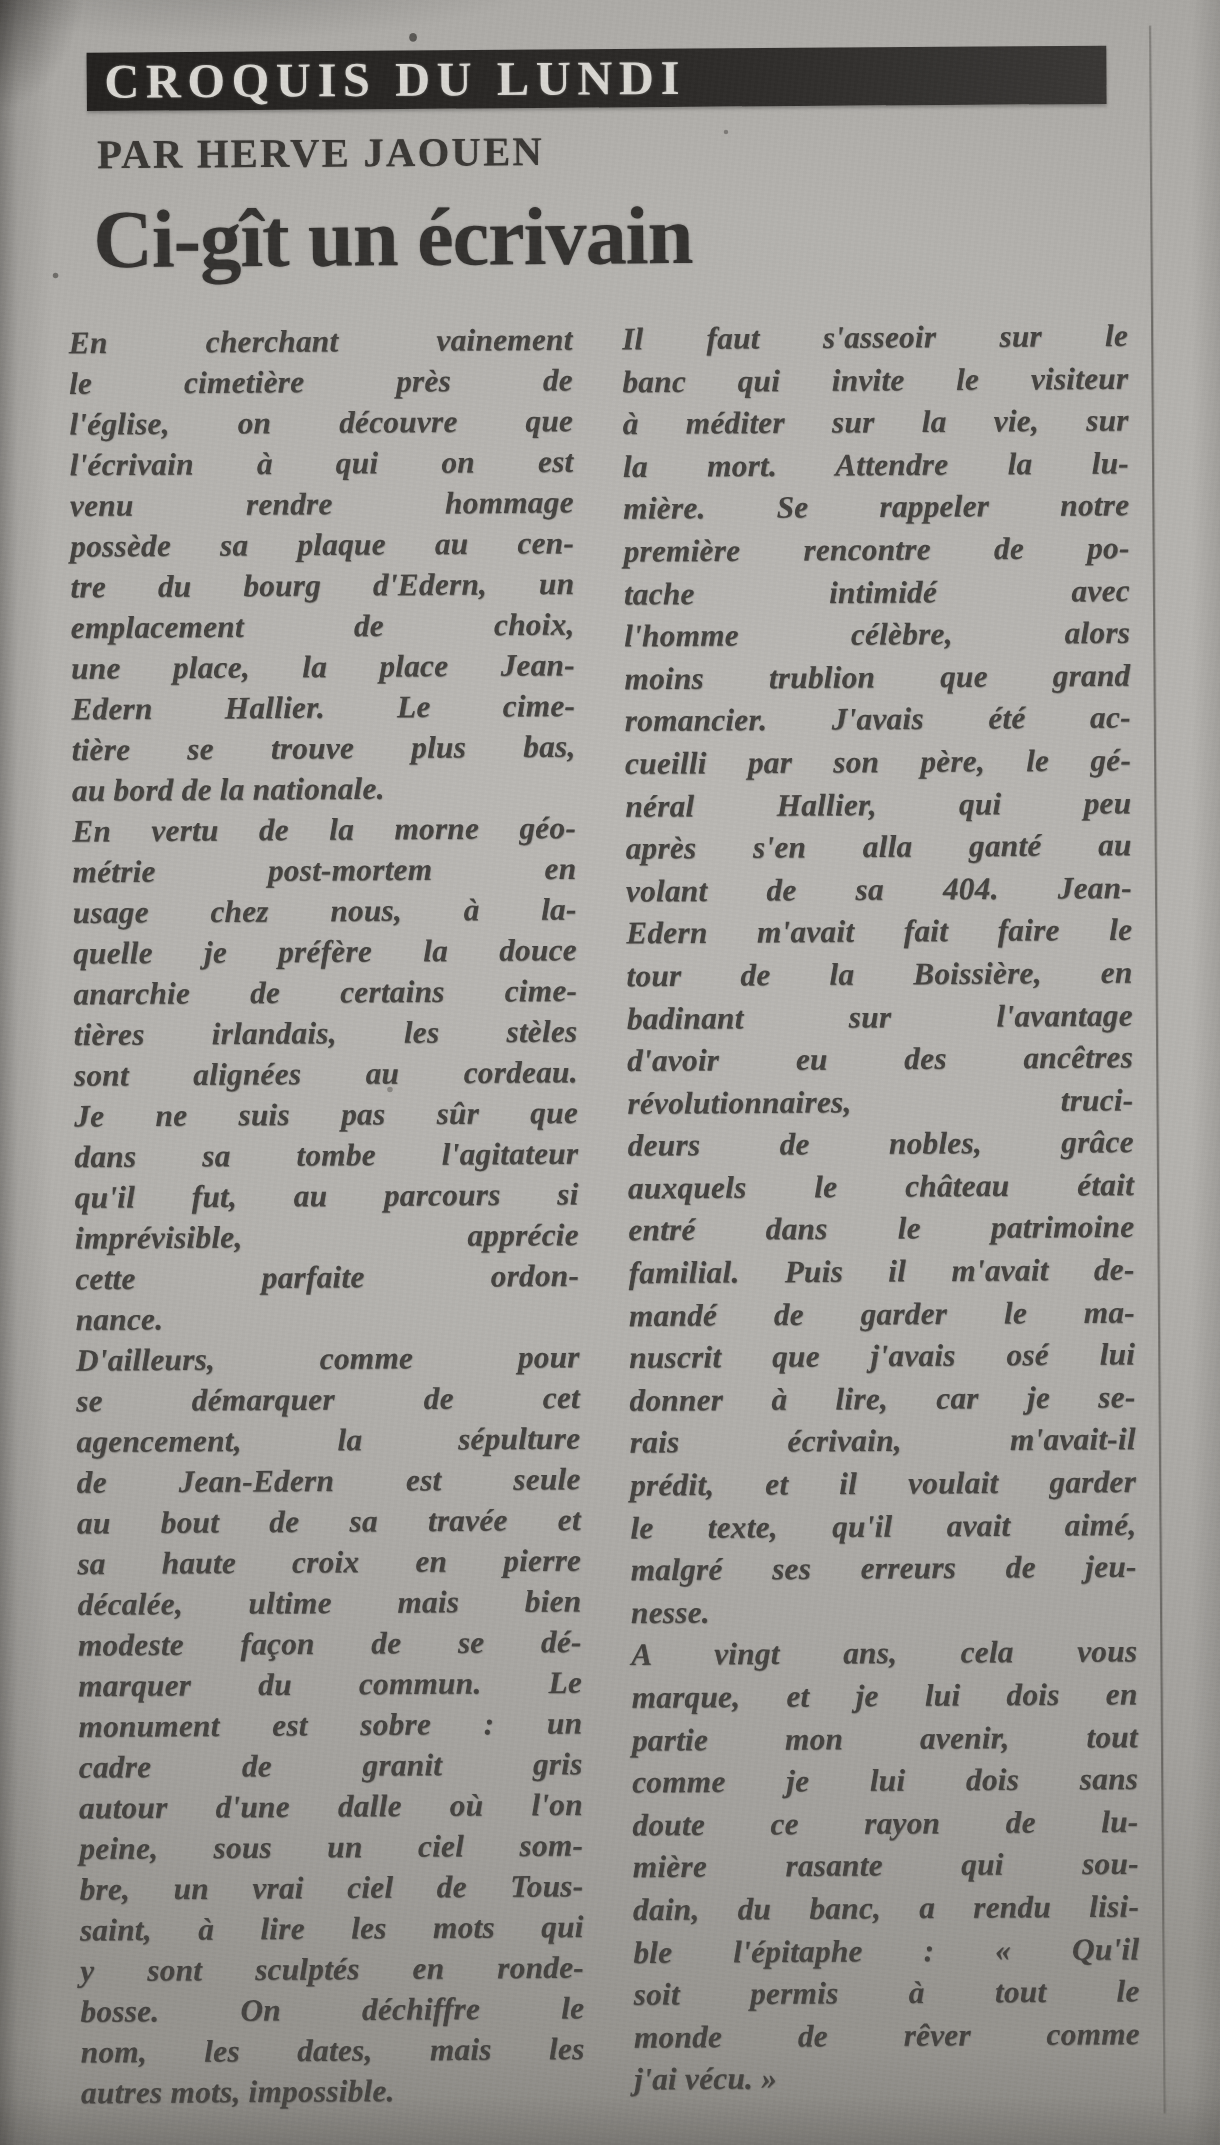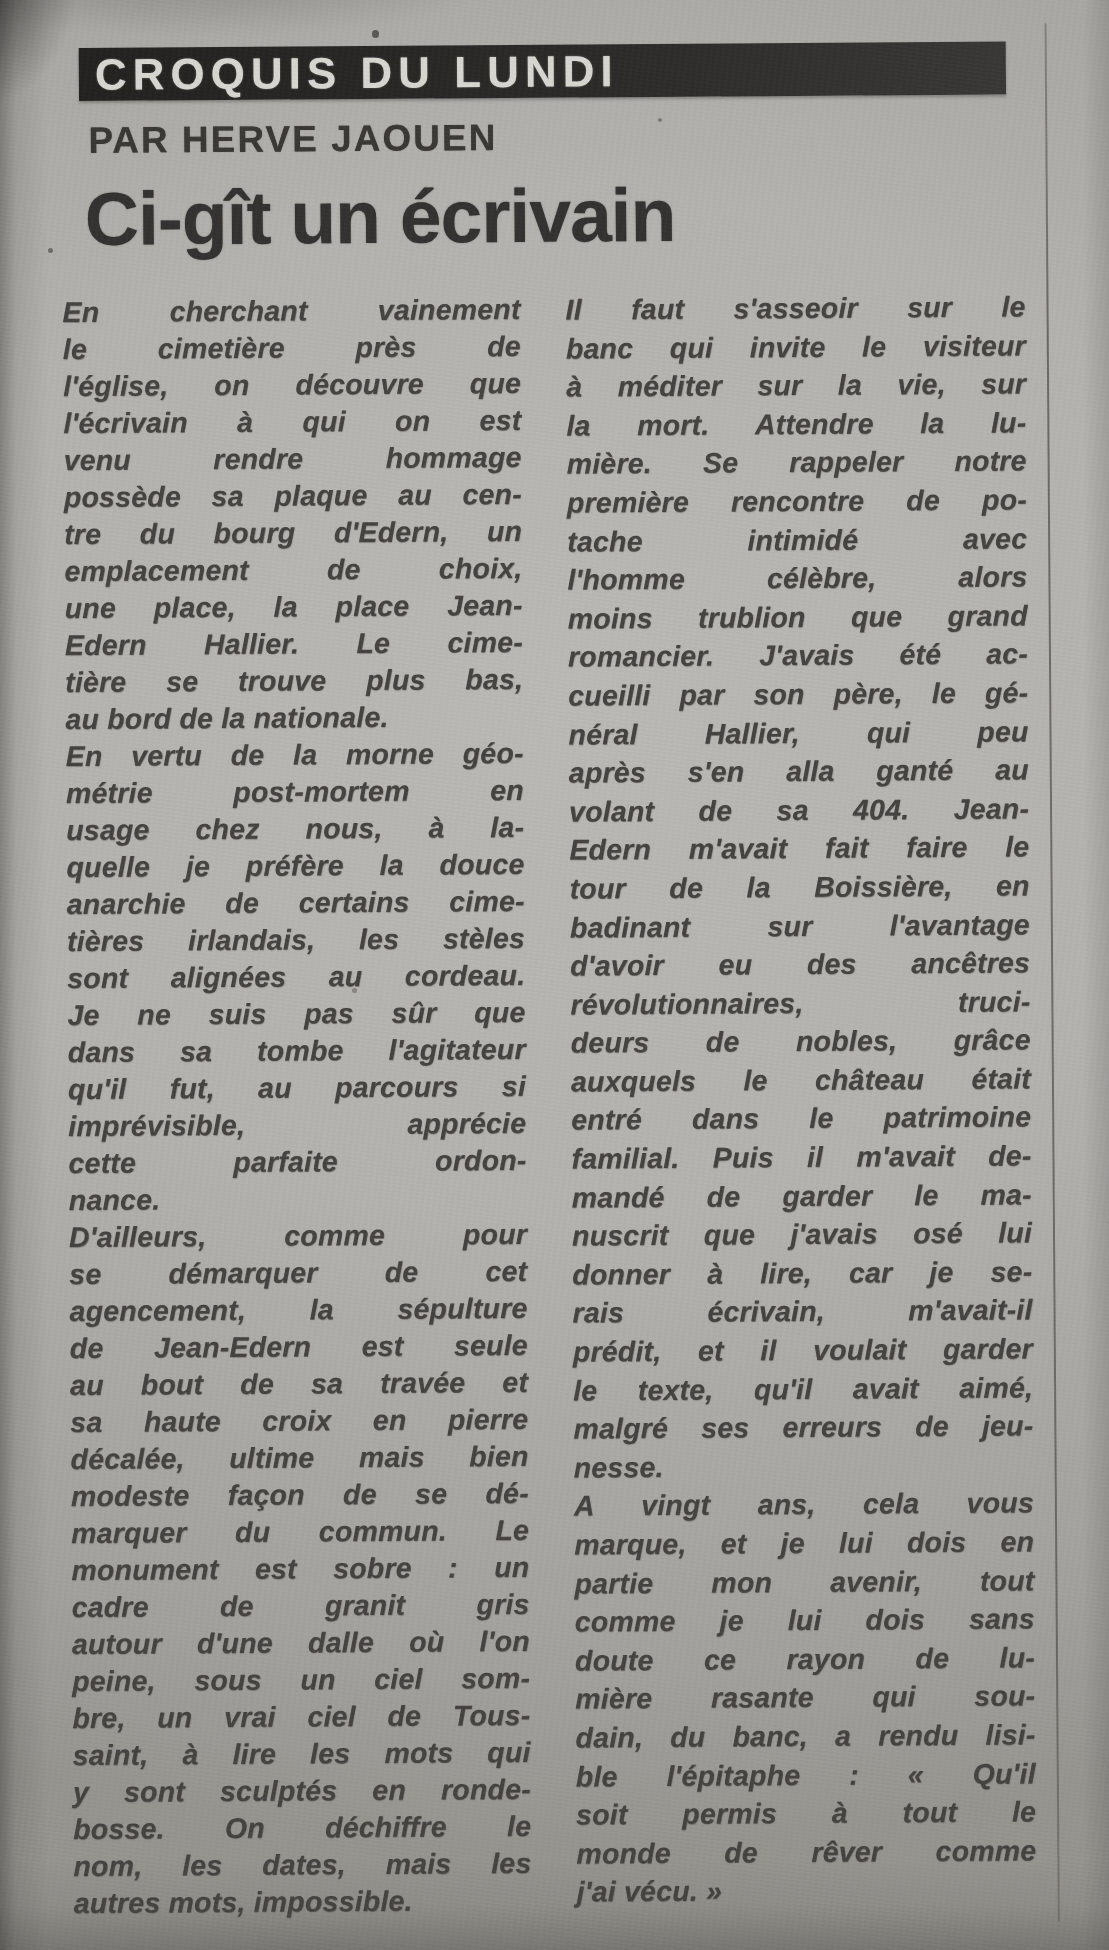--- a/index.html
+++ b/index.html
@@ -1,18 +1,18 @@
 <!DOCTYPE html>
 <html><head>
 <meta charset="utf-8">
 <style>
   html,body{margin:0;padding:0;background:#8f8d8a;}
   .paper{
     position:relative;width:1109px;height:1950px;overflow:hidden;
-    font-family:Liberation Sans, sans-serif;
+    font-family:Liberation Serif, serif;
     background:
       radial-gradient(130px 180px at -15px -25px, rgba(18,16,14,0.60), rgba(18,16,14,0) 72%),
       radial-gradient(420px 90px at 18% -30px, rgba(0,0,0,0.18), rgba(0,0,0,0) 75%),
       linear-gradient(90deg, rgba(28,26,24,0.32) 0px, rgba(28,26,24,0.10) 16px, rgba(28,26,24,0) 48px),
       linear-gradient(270deg, rgba(40,38,36,0.14) 0px, rgba(40,38,36,0) 26px),
       linear-gradient(0deg, rgba(28,26,24,0.24) 0px, rgba(28,26,24,0.06) 45px, rgba(28,26,24,0) 90px),
       radial-gradient(1500px 1150px at 52% 36%, #bbb9b5 0%, #b4b2ae 45%, #a3a19d 84%, #96948f 100%);
   }
   .grain{position:absolute;inset:0;pointer-events:none;opacity:.6;
     background-image:

